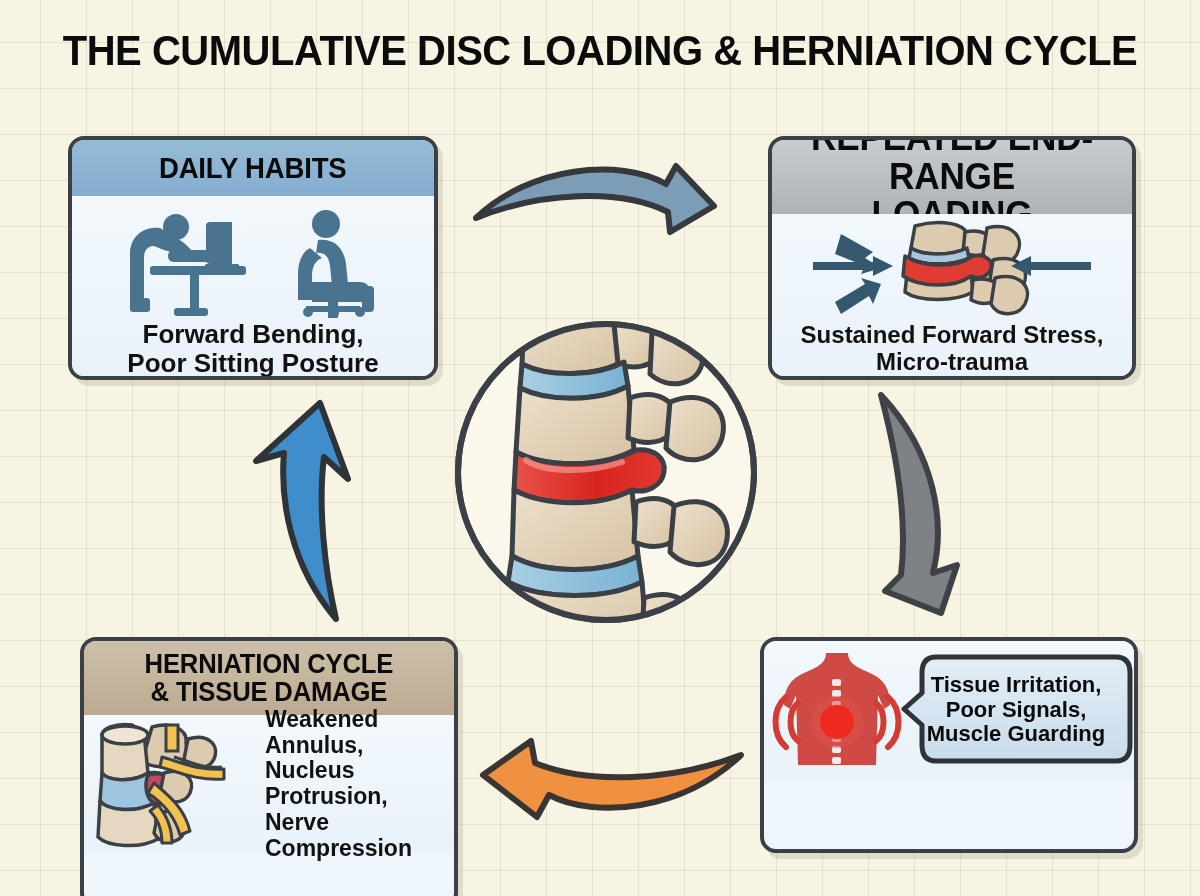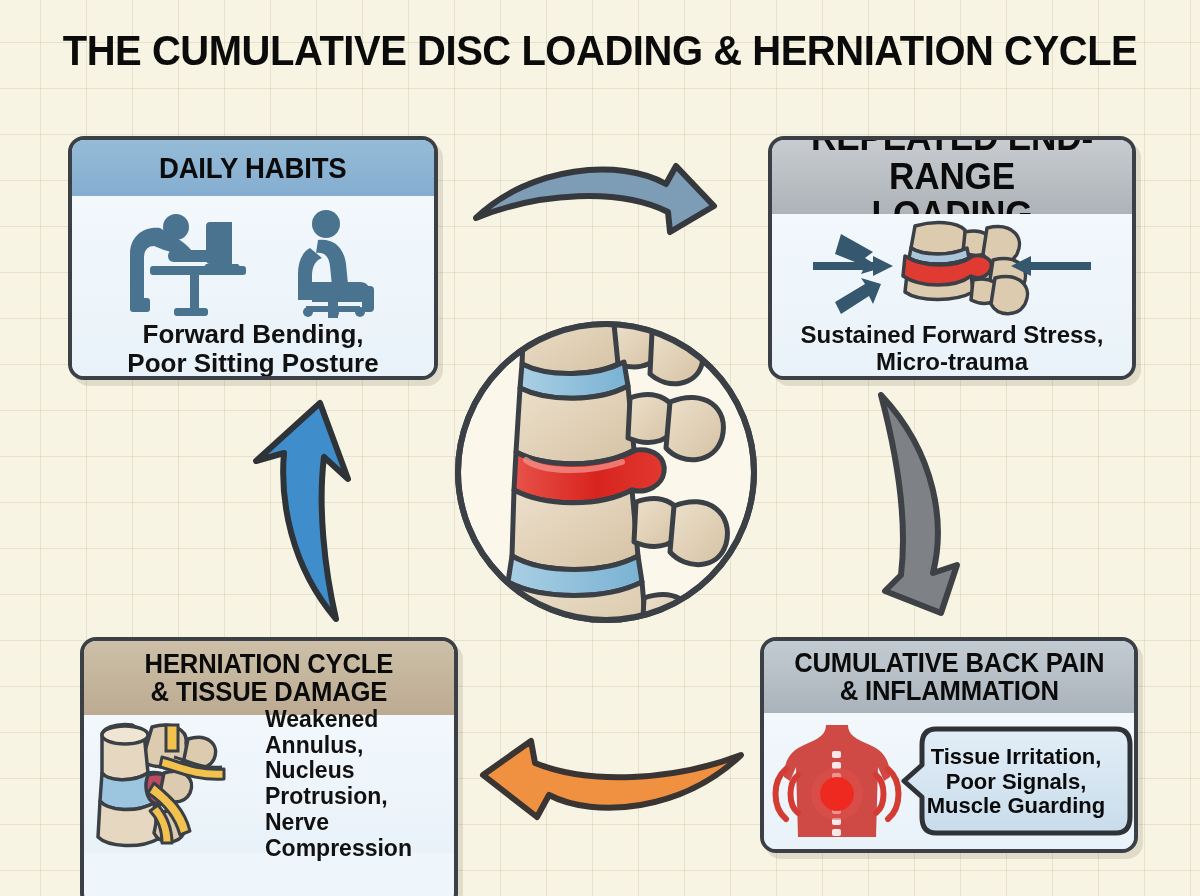--- a/index.html
+++ b/index.html
@@ -306,24 +306,20 @@
           <path d="M66,84 C76,96 80,108 80,122 L70,122 C70,110 66,98 58,90 Z"></path>
         </g>
       </svg>
       <div class="card-caption" style="margin-left:12px;">Weakened Annulus,
 Nucleus Protrusion,
 Nerve Compression</div>
     </div>
   </div>
 
   <div class="card" id="card-pain">
-    <div class="card-head">
-      <span style="white-space:pre-line;">CUMULATIVE BACK PAIN
-&amp; INFLAMMATION</span>
-    </div>
     <div class="card-body">
       <svg style="margin-left:6px; flex:0 0 auto;" width="134" height="124" viewBox="0 0 134 124">
         <g fill="#cf4a45">
           <path d="M56,4 L78,4 C78,14 86,18 100,24 C114,30 120,40 120,56 L114,60 L108,46 L106,116 L28,116 L26,46 L20,60 L14,56 C14,40 20,30 34,24 C48,18 56,14 56,4 Z"></path>
         </g>
         <g fill="#f6e9e7">
           <rect x="62" y="30" width="9" height="7" rx="2"></rect>
           <rect x="62" y="41" width="9" height="7" rx="2"></rect>
           <rect x="62" y="52" width="9" height="7" rx="2"></rect>
           <rect x="62" y="86" width="9" height="7" rx="2"></rect>

